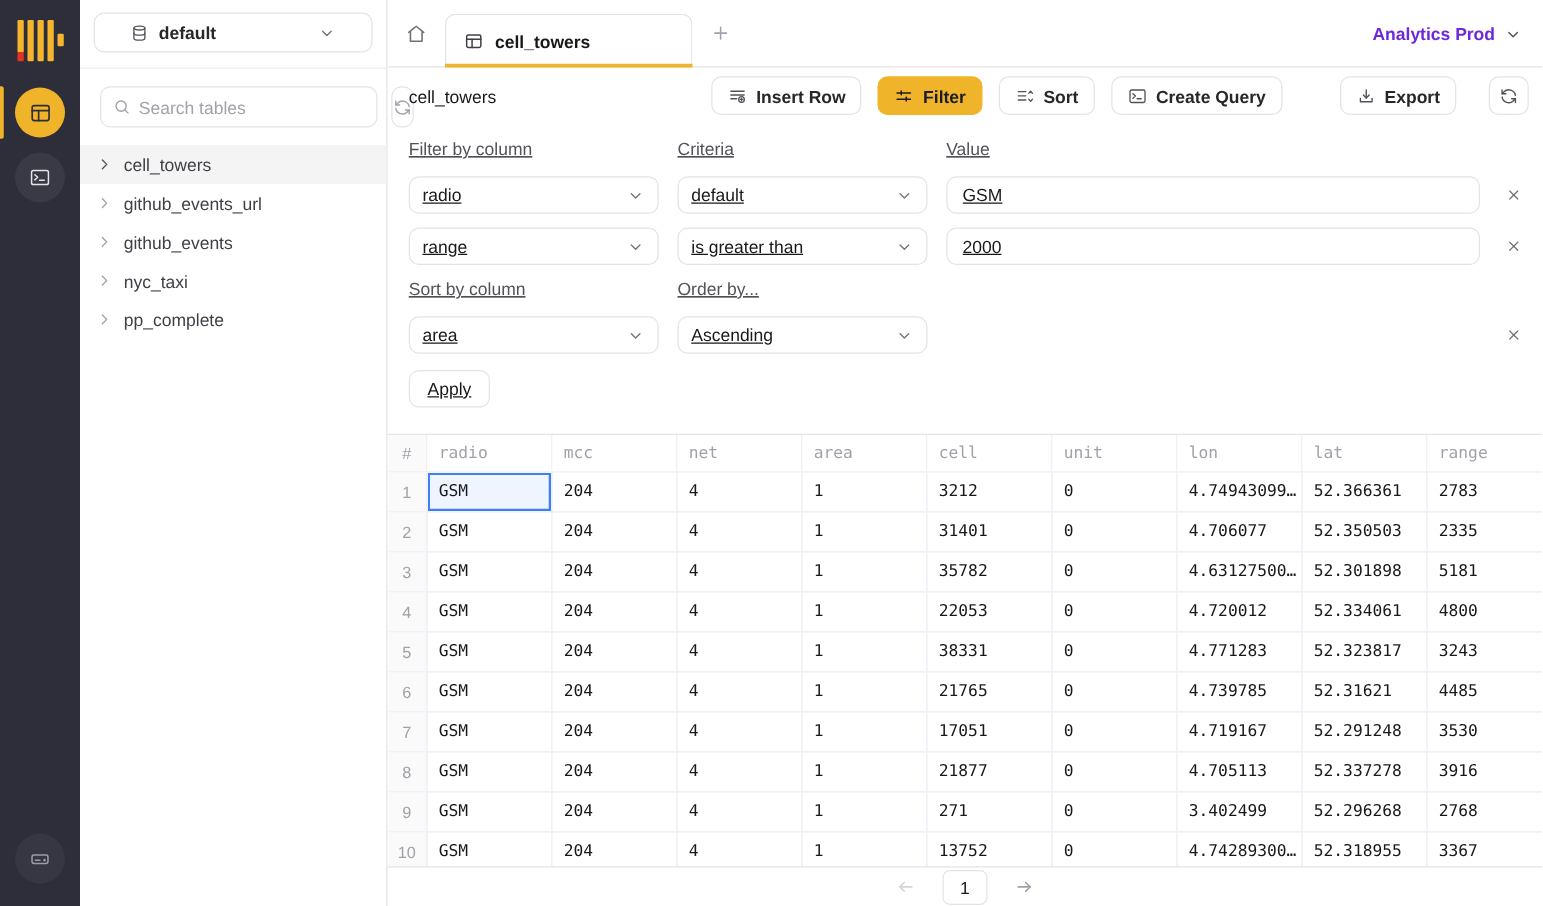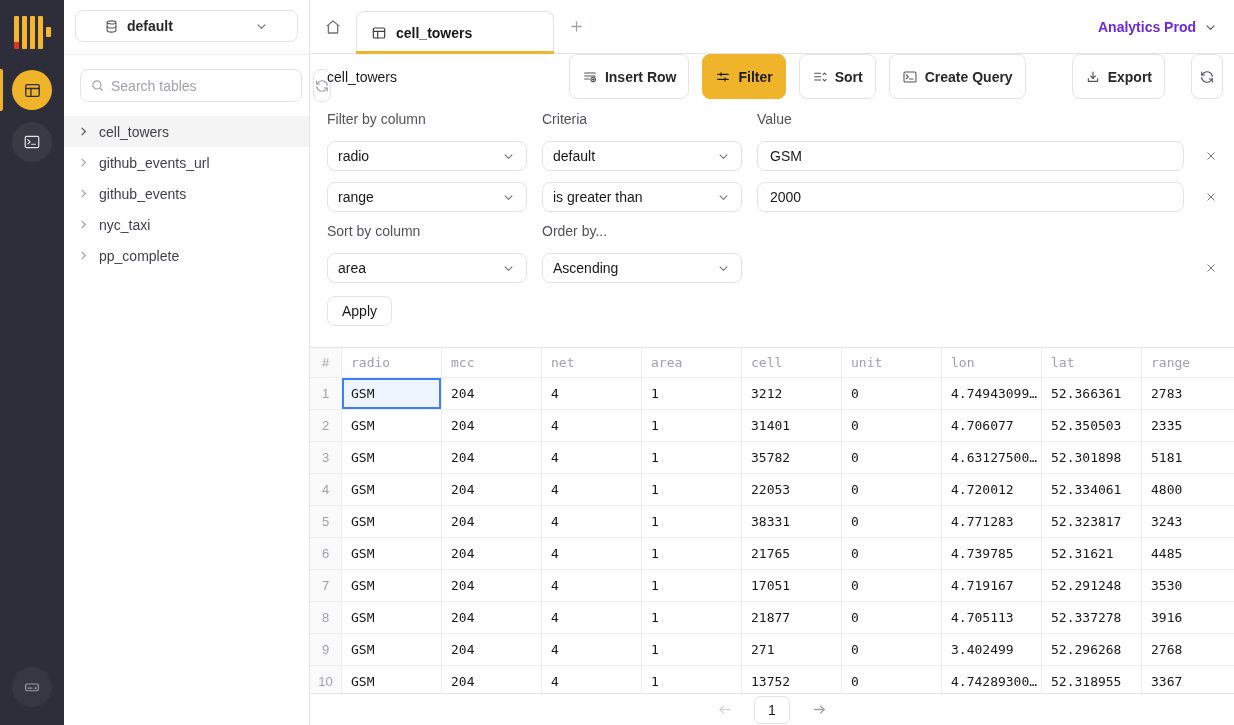--- a/index.html
+++ b/index.html
@@ -45,30 +45,30 @@
   .tab { margin-left:14px; align-self:flex-end; height:42px; width:198px; border:1px solid #E4E4E7; border-bottom:none; border-radius:8px 8px 0 0; display:flex; align-items:center; gap:9px; padding:0 14px; position:relative; font-weight:700; color:#18181B; cursor:pointer; background:#fff; }
   .tab::after { content:""; position:absolute; left:-1px; right:-1px; bottom:-1px; height:3px; background:#F0B42A; }
   .tab .t-icon { color:#3F3F46; display:flex; }
   .plus-btn { margin-left:14px; color:#9CA3AF; display:flex; cursor:pointer; }
   .top-spacer { flex:1; }
   .workspace { display:flex; align-items:flex-end; gap:7px; margin-right:16px; font-weight:700; color:#6d28d9; cursor:pointer; }
 
   .toolbar { height:45px; display:flex; align-items:center; padding:0 11px 0 17px; flex-shrink:0; }
   .tb-title { color:#18181B; }
   .tb-spacer { flex:1; }
-  .btn { height:45px; display:inline-flex; align-items:center; gap:7px; padding:0 12px; border:1px solid #E4E4E7; border-radius:8px; background:#fff; font:inherit; font-weight:700; color:#27272A; cursor:pointer; margin-left:13px; }
+  .btn { height:31px; display:inline-flex; align-items:center; gap:7px; padding:0 12px; border:1px solid #E4E4E7; border-radius:8px; background:#fff; font:inherit; font-weight:700; color:#27272A; cursor:pointer; margin-left:13px; }
   .btn svg { color:#52525B; }
   .btn.accent { background:#F0B42A; border-color:#F0B42A; color:#1C1C24; }
   .btn.accent svg { color:#1C1C24; }
   .btn.icon-only { width:32px; padding:0; justify-content:center; }
   .btn.gap-left { margin-left:46px; }
   .btn.gap-left2 { margin-left:26px; }
 
   
-  .filter-panel { height:248px; flex-shrink:0; padding:12px 11px 12px 17px; }
+  .filter-panel { height:248px; flex-shrink:0; padding:12px 11px 12px 17px;text-decoration:underline; }
   .fgrid { display:grid; grid-template-columns:200px 200px 1fr 24px; column-gap:15px; row-gap:11px; align-items:center; }
   .flabel { color:#52525B; height:19px; align-self:end; }
   .fselect { height:30px; border:1px solid #E4E4E7; border-radius:8px; display:flex; align-items:center; padding:0 10px; cursor:pointer; color:#18181B; background:#fff; }
   .fselect .grow { flex:1; }
   .fselect .chev { color:#71717A; display:flex; }
   .finput { height:30px; border:1px solid #E4E4E7; border-radius:8px; padding:0 12px; font:inherit; color:#18181B; outline:none; width:100%; }
   .x-btn { width:24px; height:24px; background:none; border:none; display:flex; align-items:center; justify-content:center; color:#71717A; cursor:pointer; }
   .apply-row { display:flex; justify-content:flex-start; margin-top:13px; }
   .apply-btn { height:30px; padding:0 14px; border:1px solid #E4E4E7; border-radius:8px; background:#fff; font:inherit; color:#18181B; cursor:pointer; }
 

